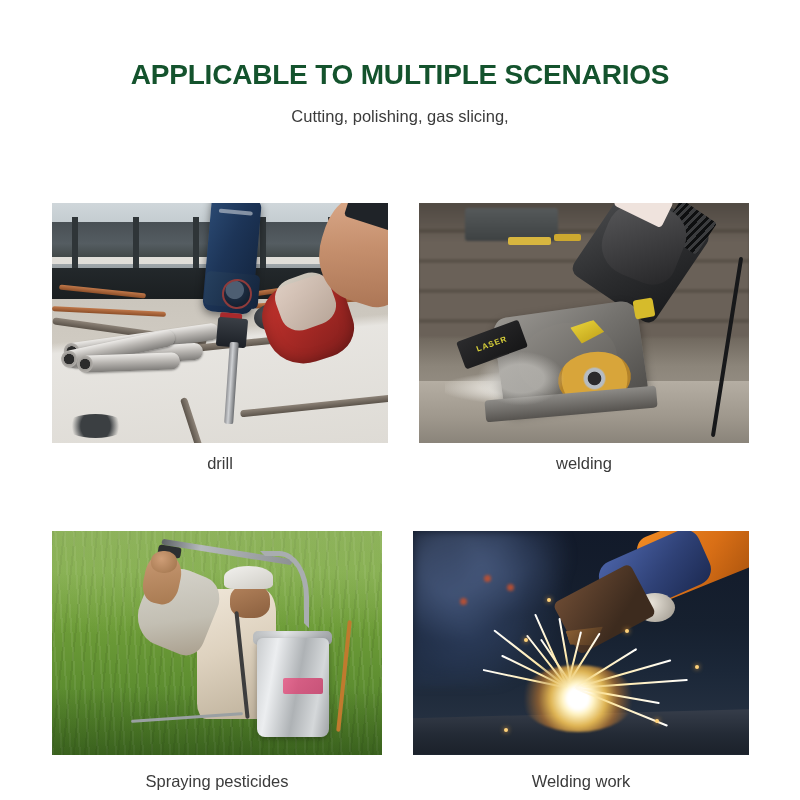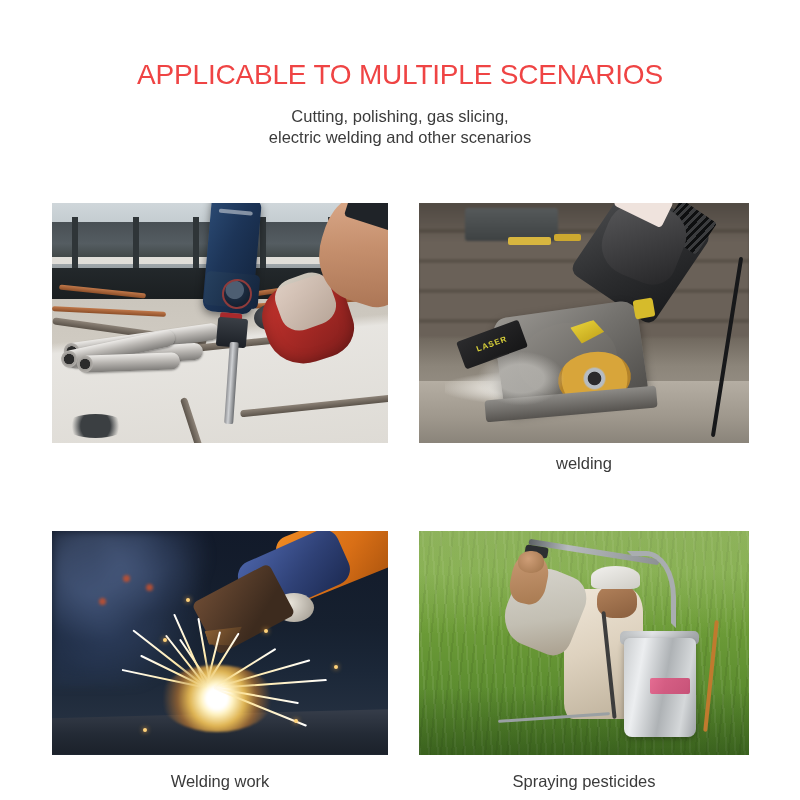--- a/index.html
+++ b/index.html
@@ -24,23 +24,23 @@
   
   .header {
     position: absolute;
     top: 58px;
     left: 0;
     width: 800px;
     text-align: center;
   }
   .title {
     font-size: 28px;
-    font-weight: normal;
+    font-weight: bold;
     letter-spacing: -0.2px;
-    color: #ef4444;
+    color: #14532d;
     line-height: 1.2;
     margin: 0;
     white-space: nowrap;
   }
   .subtitle {
     margin: 14px 0 0 0;
     font-size: 16.5px;
     font-weight: normal;
     color: #3b3b3b;
     line-height: 1.28;
@@ -568,21 +568,20 @@
 </style>
 </head>
 <body>
 
 <div class="page">
 
   <div class="header">
     <h1 class="title">APPLICABLE TO MULTIPLE SCENARIOS</h1>
     <p class="subtitle">
       <span>Cutting, polishing, gas slicing,</span>
-      <span>electric welding and other scenarios</span>
     </p>
   </div>
 
   <div class="grid">
 
     <div class="row row-1">
 
       <div class="cell">
         <div class="thumb img-drill">
           <div class="d-sky"></div>
@@ -617,20 +616,21 @@
           <div class="d-tool-red"></div>
           <div class="d-chuck"></div>
           <div class="d-bit"></div>
           <div class="d-knob"></div>
           <div class="d-glove"></div>
           <div class="d-glove-pad"></div>
           <div class="d-arm"></div>
           <div class="d-sleeve"></div>
           <div class="d-dirt"></div>
         </div>
+        <div class="caption">drill</div>
       </div>
 
       <div class="cell right">
         <div class="thumb img-saw">
           <div class="s-wall"></div>
           <div class="s-box"></div>
           <div class="s-yellow1"></div>
           <div class="s-yellow2"></div>
           <div class="s-floor"></div>
           <div class="s-floor-dust"></div>
@@ -650,20 +650,47 @@
           <div class="s-base"></div>
           <div class="s-dustpuff"></div>
           <div class="s-cord"></div>
         </div>
         <div class="caption">welding</div>
       </div>
     </div>
 
     <div class="row row-2">
 
+      <div class="cell right">
+        <div class="thumb img-spray">
+          <div class="g-grass"></div>
+          <div class="g-grass-hi"></div>
+          <div class="g-shadow"></div>
+
+          <div class="g-wand"></div>
+          <div class="g-wand-bend"></div>
+          <div class="g-nozzle"></div>
+
+          <div class="g-torso"></div>
+          <div class="g-arm"></div>
+          <div class="g-forearm"></div>
+          <div class="g-fist"></div>
+          <div class="g-head"></div>
+          <div class="g-cap"></div>
+
+          <div class="g-tank-top"></div>
+          <div class="g-tank"></div>
+          <div class="g-tank-label"></div>
+          <div class="g-hose"></div>
+          <div class="g-hose2"></div>
+          <div class="g-lance"></div>
+        </div>
+        <div class="caption">Spraying pesticides</div>
+      </div>
+
       <div class="cell">
         <div class="thumb img-weld">
           <div class="w-bg-blur"></div>
           <div class="w-dot" style="left:21%; top:20%;"></div>
           <div class="w-dot" style="left:28%; top:24%;"></div>
           <div class="w-dot" style="left:14%; top:30%;"></div>
 
           <div class="w-robot-orange"></div>
           <div class="w-robot-blue"></div>
           <div class="w-robot-joint"></div>
@@ -690,43 +717,16 @@
 
           <div class="w-ember" style="left:40%; top:30%;"></div>
           <div class="w-ember" style="left:33%; top:48%;"></div>
           <div class="w-ember" style="left:63%; top:44%;"></div>
           <div class="w-ember" style="left:84%; top:60%;"></div>
           <div class="w-ember" style="left:27%; top:88%;"></div>
           <div class="w-ember" style="left:72%; top:84%;"></div>
         </div>
         <div class="caption">Welding work</div>
       </div>
-
-      <div class="cell right">
-        <div class="thumb img-spray">
-          <div class="g-grass"></div>
-          <div class="g-grass-hi"></div>
-          <div class="g-shadow"></div>
-
-          <div class="g-wand"></div>
-          <div class="g-wand-bend"></div>
-          <div class="g-nozzle"></div>
-
-          <div class="g-torso"></div>
-          <div class="g-arm"></div>
-          <div class="g-forearm"></div>
-          <div class="g-fist"></div>
-          <div class="g-head"></div>
-          <div class="g-cap"></div>
-
-          <div class="g-tank-top"></div>
-          <div class="g-tank"></div>
-          <div class="g-tank-label"></div>
-          <div class="g-hose"></div>
-          <div class="g-hose2"></div>
-          <div class="g-lance"></div>
-        </div>
-        <div class="caption">Spraying pesticides</div>
-      </div>
     </div>
 
   </div>
 </div>
 
 </body></html>

